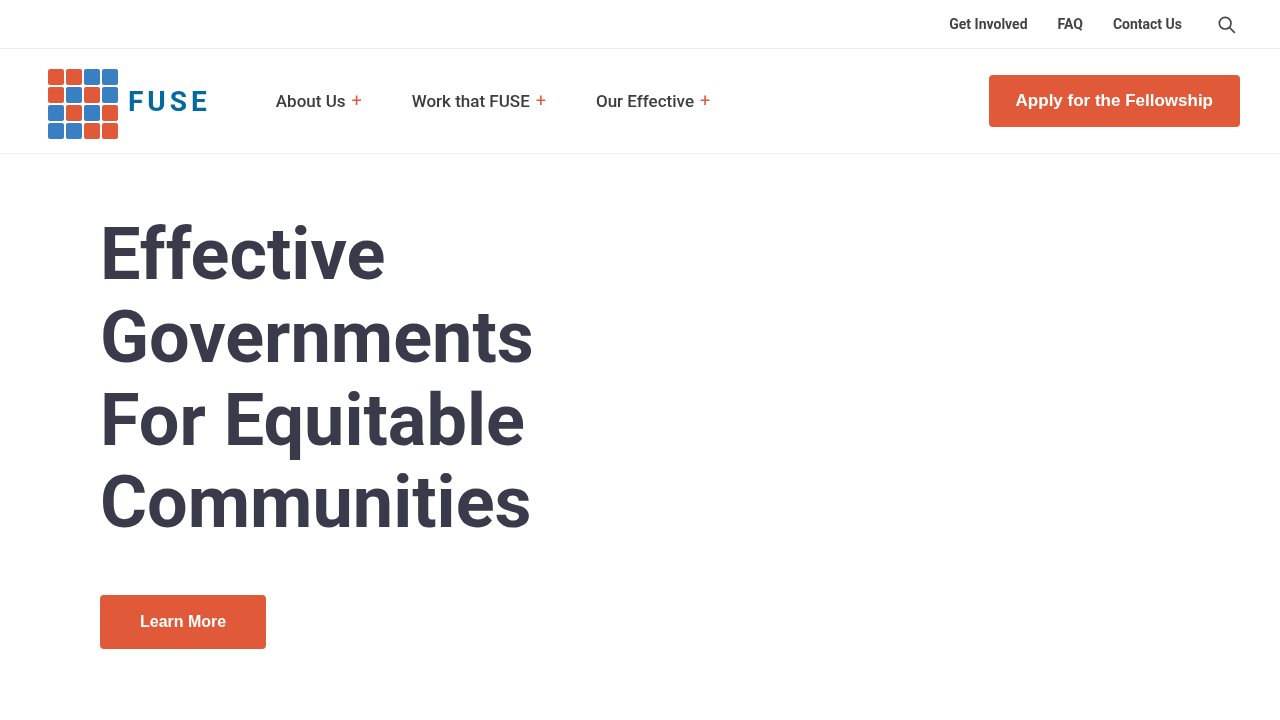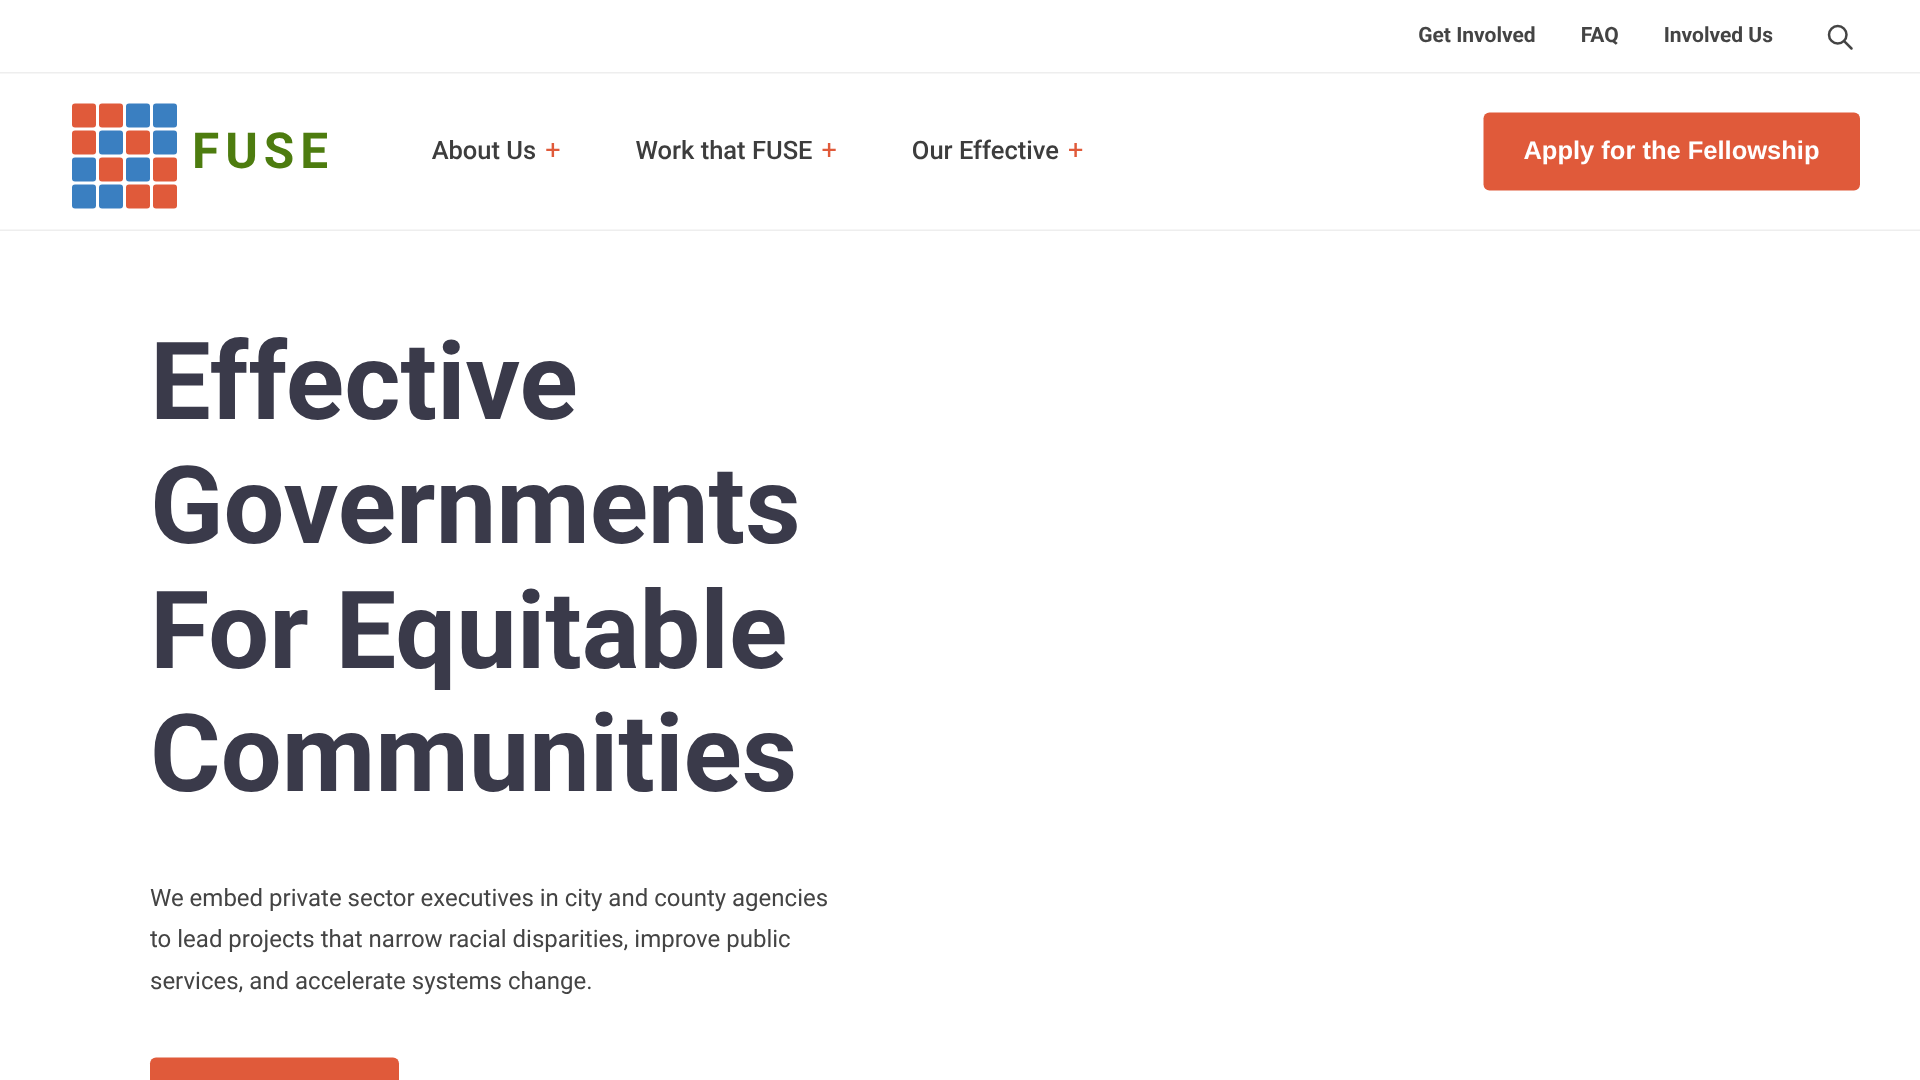--- a/index.html
+++ b/index.html
@@ -69,23 +69,23 @@
       text-decoration: none;
     }
 
     
     .fuse-logo {
       width: 80px;
       height: 80px;
     }
 
     .fuse-text {
-      font-size: 33px;
+      font-size: 28px;
       font-weight: 700;
-      color: #4d7c0f;
+      color: #0369a1;
       letter-spacing: 4px;
       margin-left: 8px;
     }
 
     .nav-links {
       display: flex;
       align-items: flex-end;
       gap: 0;
       flex: 1;
     }
@@ -157,21 +157,21 @@
       cursor: pointer;
       margin-top: 10px;
     }
   </style>
 </head>
 <body>
 
 <div class="top-bar">
   <a class="top-bar-link">Get Involved</a>
   <a class="top-bar-link">FAQ</a>
-  <a class="top-bar-link">Involved Us</a>
+  <a class="top-bar-link">Contact Us</a>
   <button class="search-icon-btn">
     <svg class="search-icon-svg" viewBox="0 0 24 24">
       <circle cx="11" cy="11" r="7"></circle>
       <line x1="16.5" y1="16.5" x2="22" y2="22"></line>
     </svg>
   </button>
 </div>
 
 <nav class="main-nav">
   <a class="logo-area">
@@ -217,15 +217,14 @@
       <span>Our Effective</span>
       <span class="nav-plus">+</span>
     </a>
   </div>
 
   <button class="apply-btn">Apply for the Fellowship</button>
 </nav>
 
 <section class="hero">
   <h1 class="hero-heading">Effective Governments For Equitable Communities</h1>
-  <p class="hero-para">We embed private sector executives in city and county agencies to lead projects that narrow racial disparities, improve public services, and accelerate systems change.</p>
   <button class="cta-btn">Learn More</button>
 </section>
 
 </body></html>

